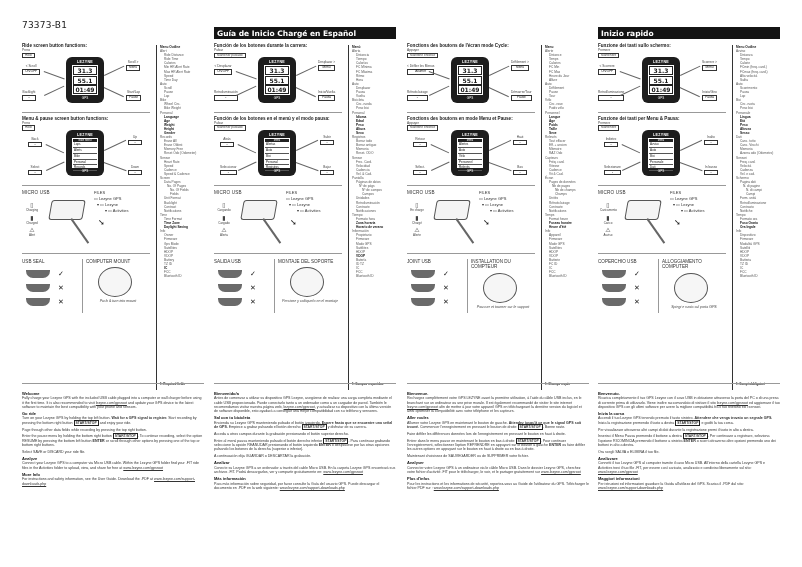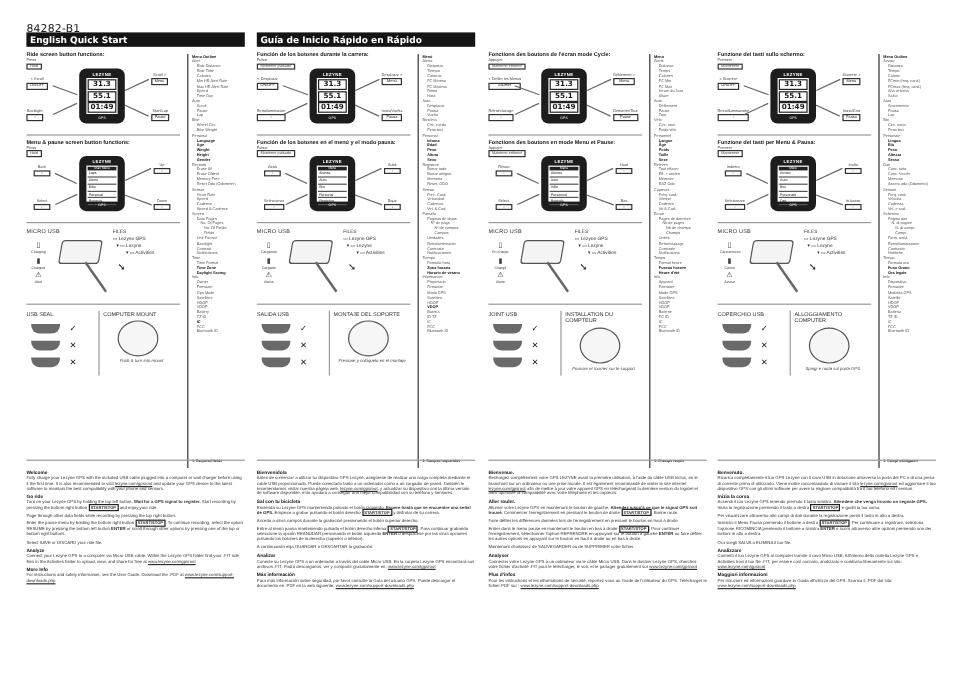--- a/index.html
+++ b/index.html
@@ -52,25 +52,24 @@
   .body-text { position: absolute; left: 0; top: 362px; width: 182px; font-size: 3.6px; line-height: 4.3px; color: #333; }
   .body-text .h { font-weight: bold; font-size: 4px; color: #111; margin-top: 3px; }
   .body-text p { margin-bottom: 2.5px; }
   .body-text .link { text-decoration: underline; }
   .body-text .kbd { border: 0.6px solid #222; padding: 0 1px; font-weight: bold; font-size: 3.4px; }
   .full-rule { position: absolute; left: 0; top: 356px; width: 182px; height: 0.6px; background: #999; }
 </style>
 </head>
 <body>
 
-<div class="doc-id">84282-B1</div>
+<div class="doc-id">73373-B1</div>
 
 <div id="cols">
     <section class="col col-0">
-    <div class="banner">English Quick Start</div>
 
     <div class="left">
       <div class="sec-title">Ride screen button functions:</div>
       <div class="device-block">
         <div class="press-lbl" style="position:absolute;left:0;top:0;">
           <div>Press</div>
           <span class="box">Hold</span>
         </div>
         <div class="btn-lbl" style="left:0;top:16px;">
           <span>&lt; Scroll</span>
@@ -265,21 +264,21 @@
       <p>Page through other data fields while recording by pressing the top right button.</p>
       <p><span>Enter the pause menu by holding the bottom right button </span><span class="kbd">START/STOP</span><span>. To continue recording, select the option RESUME by pressing the bottom left button </span><b>ENTER</b><span> or scroll through other options by pressing one of the top or bottom right buttons.</span></p>
       <p>Select SAVE or DISCARD your ride file.</p>
       <div class="h">Analyze</div>
       <p><span>Connect your Lezyne GPS to a computer via Micro USB cable. Within the Lezyne GPS folder find your .FIT ride files in the Activities folder to upload, view, and share for free at </span><span class="link">www.lezyne.com/gpsroot</span></p>
       <div class="h">More Info</div>
       <p><span>For instructions and safety information, see the User Guide. Download the .PDF at </span><span class="link">www.lezyne.com/support-downloads.php</span></p>
     </div>
   </section>
     <section class="col col-1">
-    <div class="banner">Guía de Inicio Rápido en Rápido</div>
+    <div class="banner">Guía de Inicio Chargé en Español</div>
 
     <div class="left">
       <div class="sec-title">Función de los botones durante la carrera:</div>
       <div class="device-block">
         <div class="press-lbl" style="position:absolute;left:0;top:0;">
           <div>Pulsar</div>
           <span class="box">Mantener pulsado</span>
         </div>
         <div class="btn-lbl" style="left:0;top:16px;">
           <span>&lt; Desplazar</span>
@@ -682,20 +681,21 @@
       <p>Faire défiler les différences données lors de l'enregistrement en pressant le bouton en haut à droite.</p>
       <p><span>Entrer dans le menu pause en maintenant le bouton en bas à droite </span><span class="kbd">START/STOP</span><span>. Pour continuer l'enregistrement, sélectionner l'option REPRENDRE en appuyant sur le bouton à gauche </span><b>ENTER</b><span> ou faire défiler les autres options en appuyant sur le bouton en haut à droite ou en bas à droite.</span></p>
       <p>Maintenant choisissez de SAUVEGARDER ou de SUPPRIMER votre fichier.</p>
       <div class="h">Analyser</div>
       <p><span>Connecter votre Lezyne GPS à un ordinateur via le câble Micro USB. Dans le dossier Lezyne GPS, cherchez votre fichier d'activité .FIT pour le télécharger, le voir, et le partager gratuitement sur </span><span class="link">www.lezyne.com/gpsroot</span></p>
       <div class="h">Plus d'infos</div>
       <p><span>Pour les instructions et les informations de sécurité, reportez-vous au Guide de l'utilisateur du GPS. Télécharger le fichier PDF sur : </span><span class="link">www.lezyne.com/support-downloads.php</span></p>
     </div>
   </section>
     <section class="col col-3">
+    <div class="banner">Inizio rapido</div>
 
     <div class="left">
       <div class="sec-title">Funzione dei tasti sullo schermo:</div>
       <div class="device-block">
         <div class="press-lbl" style="position:absolute;left:0;top:0;">
           <div>Premere</div>
           <span class="box">Mantenere</span>
         </div>
         <div class="btn-lbl" style="left:0;top:16px;">
           <span>&lt; Scorrere</span>

